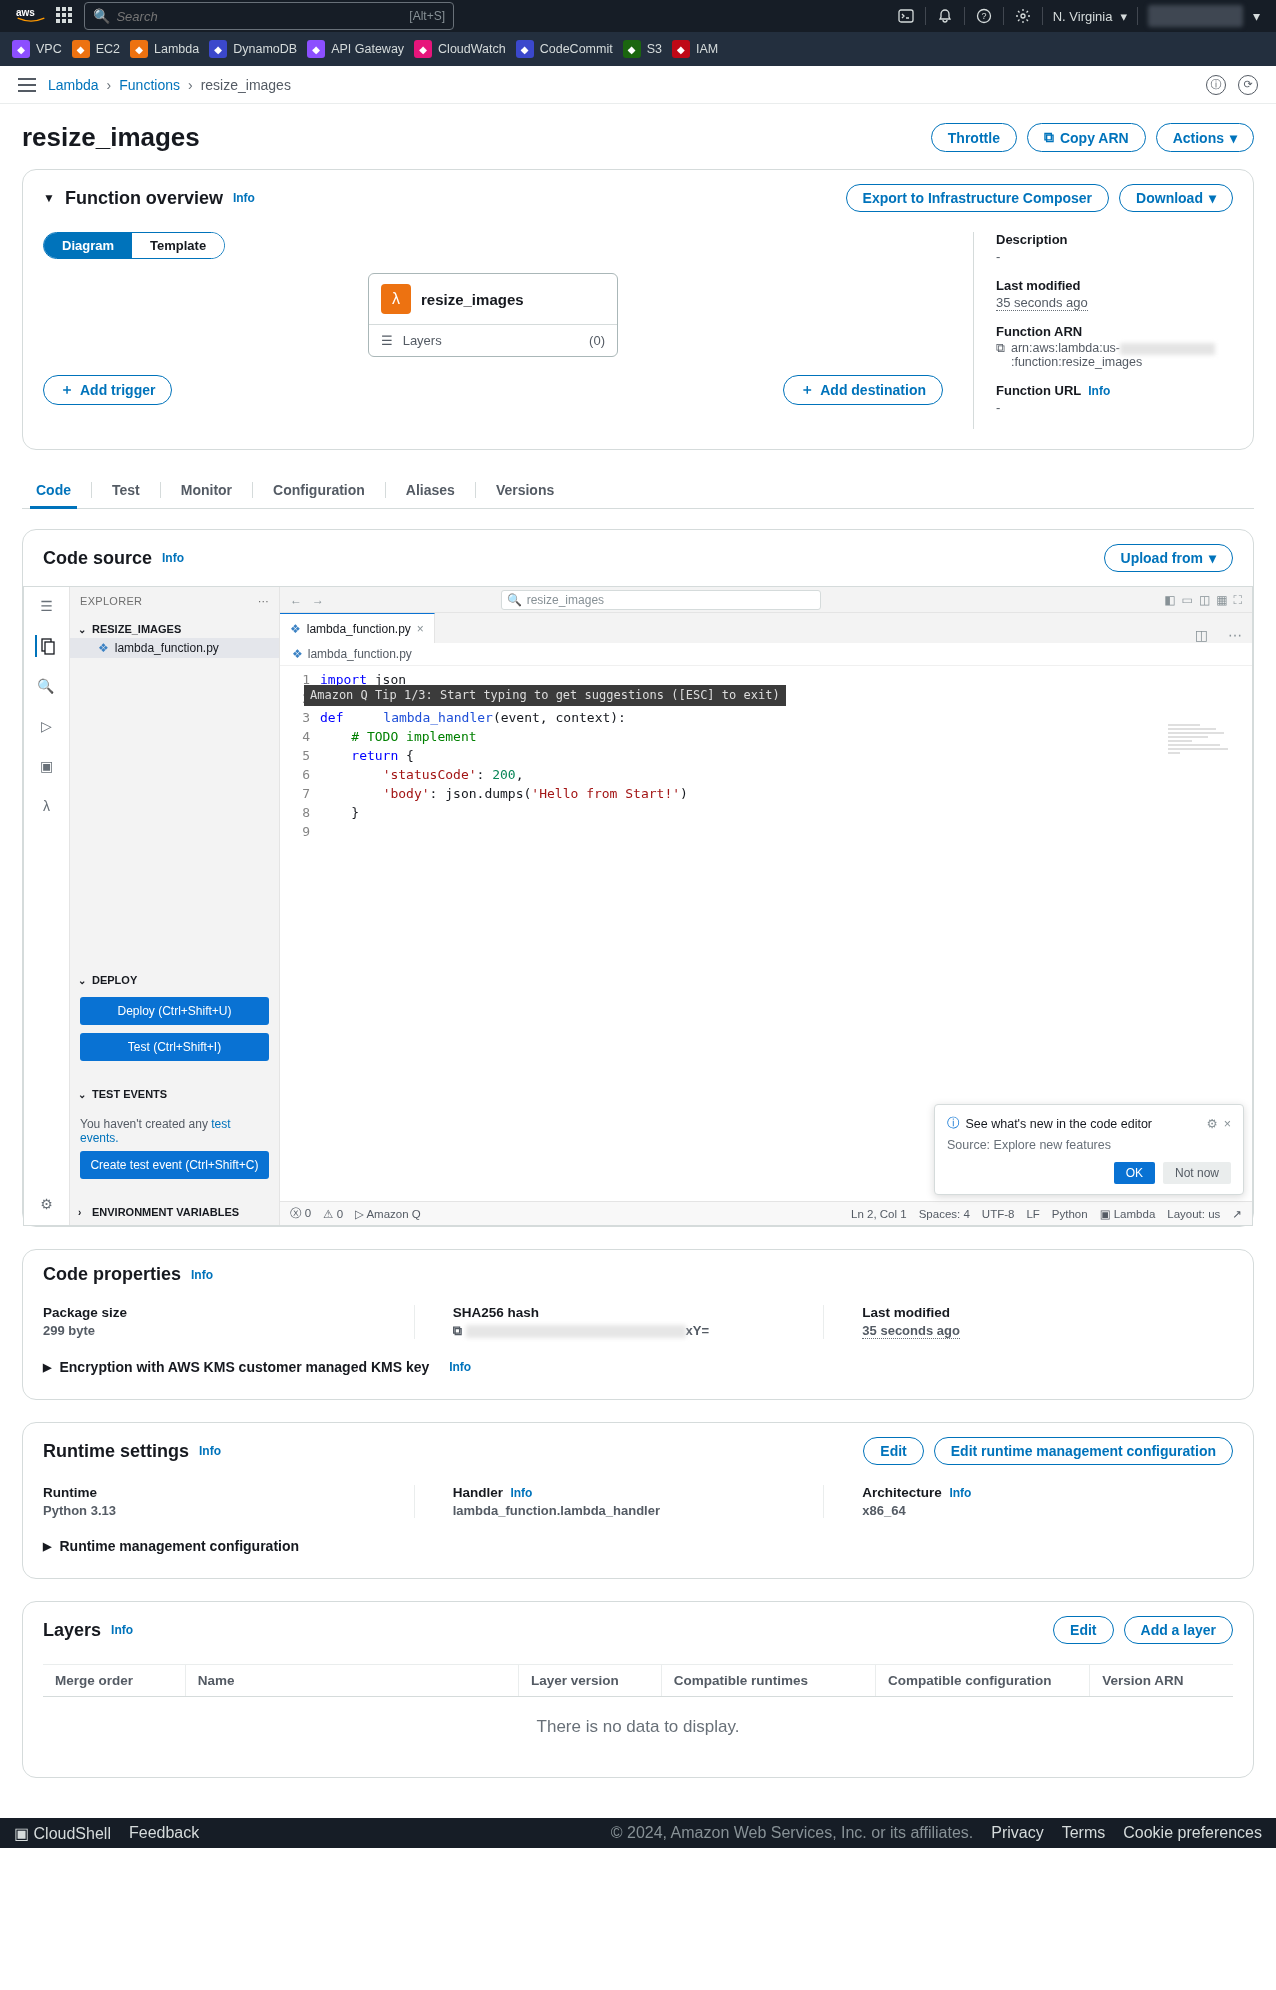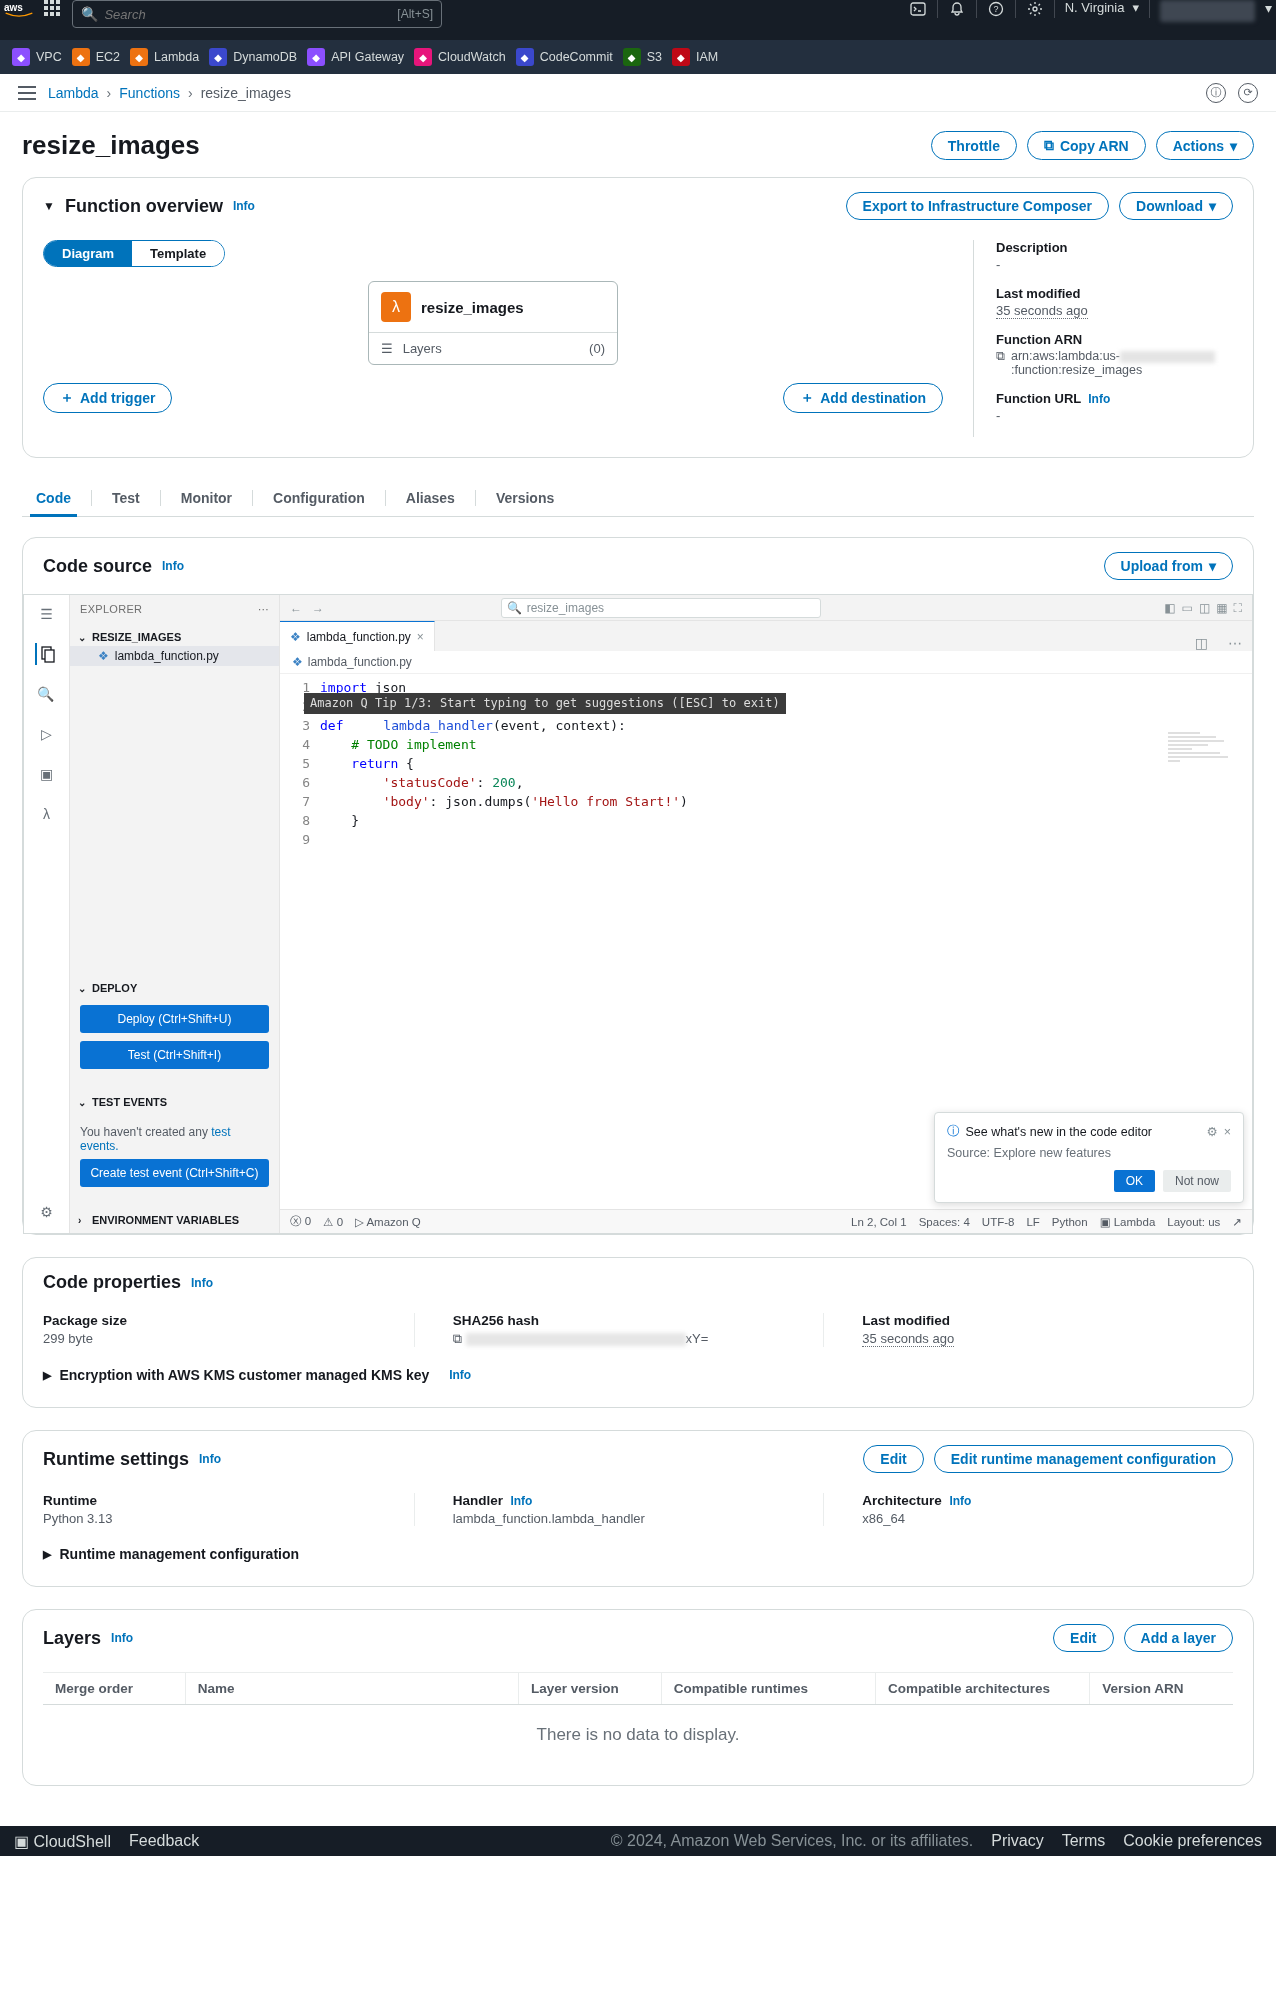--- a/index.html
+++ b/index.html
@@ -1,20 +1,20 @@
 <!DOCTYPE html>
 <html><head>
 <meta charset="utf-8">
 <style>
 * { box-sizing: border-box; margin: 0; padding: 0; }
 body { font-family: "Amazon Ember", "Helvetica Neue", Arial, sans-serif; font-size: 14px; color: #16191f; background: #fff; }
 a { color: #0073bb; text-decoration: none; cursor: pointer; }
 
 
-.topnav { background: #161d26; height: 40px; display: flex; align-items: flex-start; padding: 0 4px; color: #d5dbdb; gap: 10px; }
+.topnav { background: #161d26; height: 32px; display: flex; align-items: center; padding: 0 16px; color: #d5dbdb; gap: 10px; }
 .aws-logo { color: #fff; font-weight: bold; font-size: 16px; width: 30px; }
 .aws-logo svg { fill: #fff; }
 .grid-icon { width: 18px; height: 18px; display: grid; grid-template-columns: repeat(3,4px); grid-template-rows: repeat(3,4px); gap: 2px; cursor: pointer; }
 .grid-icon span { background: #d5dbdb; }
 .search-wrap { flex: 0 0 370px; display: flex; align-items: center; background: transparent; border: 1px solid #687078; border-radius: 4px; height: 28px; padding: 0 8px; gap: 6px; }
 .search-wrap input { background: transparent; border: none; outline: none; color: #d5dbdb; flex: 1; font-style: italic; font-size: 13px; }
 .search-wrap .hint { color: #879196; font-size: 12px; }
 .topnav-spacer { flex: 1; }
 .topnav-icon { width: 18px; height: 18px; color: #d5dbdb; cursor: pointer; display: flex; align-items: center; justify-content: center; }
 .topnav-sep { width: 1px; height: 18px; background: #414750; }
@@ -125,21 +125,21 @@
 .wn-ok { background: #0972d3; color: #fff; }
 .wn-not { background: #eaeded; color: #545b64; }
 .ed-status { height: 24px; background: #f8f8f8; border-top: 1px solid #e4e4e4; display: flex; align-items: center; padding: 0 10px; font-size: 11.5px; color: #545b64; gap: 12px; }
 .ed-status .spacer { flex: 1; }
 
 
 .props-row { display: flex; gap: 38px; padding: 0 0 12px; }
 .prop-col { flex: 1; border-right: 1px solid #eaeded; padding-right: 20px; }
 .prop-col:last-child { border-right: none; }
 .prop-label { font-size: 13.5px; font-weight: 600; margin-bottom: 3px; }
-.prop-val { font-size: 13px; color: #545b64; }
+.prop-val { font-size: 13px; color: #545b64; font-weight: bold; }
 .hash-blur { display: inline-block; width: 220px; height: 13px; background: #e6e6e6; filter: blur(2px); vertical-align: middle; }
 .disclosure { display: flex; align-items: center; gap: 8px; font-weight: 700; font-size: 14px; padding: 8px 0 4px; cursor: pointer; }
 .tri { font-size: 11px; }
 
 .layers-table { width: 100%; }
 .layers-thead { display: flex; border-bottom: 1px solid #d5dbdb; border-top: 1px solid #eaeded; }
 .layers-th { padding: 8px 12px; font-size: 13.5px; font-weight: 600; color: #545b64; border-right: 1px solid #eaeded; }
 .layers-th:last-child { border-right: none; }
 .layers-empty { text-align: center; padding: 20px; color: #687078; font-size: 17px; }
 
@@ -576,21 +576,21 @@
       <button class="btn">Edit</button>
       <button class="btn">Add a layer</button>
     </div>
     <div class="panel-body">
       <div class="layers-table">
         <div class="layers-thead" id="layers-thead">
             <div class="layers-th" style="width: 12%;">Merge order</div>
             <div class="layers-th" style="width: 28%;">Name</div>
             <div class="layers-th" style="width: 12%;">Layer version</div>
             <div class="layers-th" style="width: 18%;">Compatible runtimes</div>
-            <div class="layers-th" style="width: 18%;">Compatible architectures</div>
+            <div class="layers-th" style="width: 18%;">Compatible configuration</div>
             <div class="layers-th" style="width: 12%;">Version ARN</div>
           </div>
         <div class="layers-empty">There is no data to display.</div>
       </div>
     </div>
   </div>
 </div>
 
 <div class="footer">
   <span>▣ <span>CloudShell</span></span>

